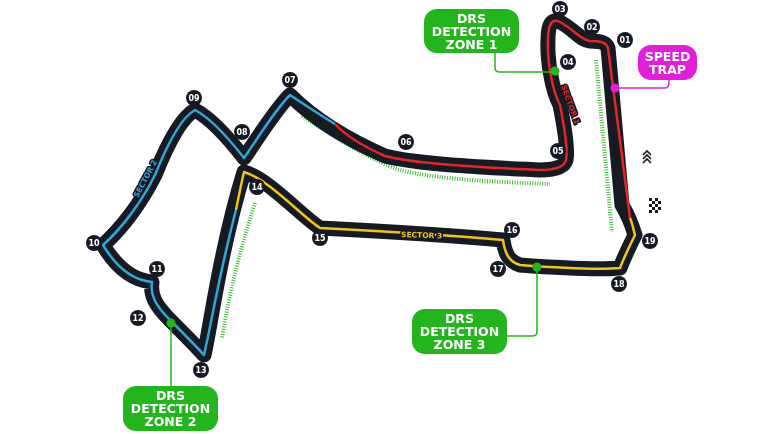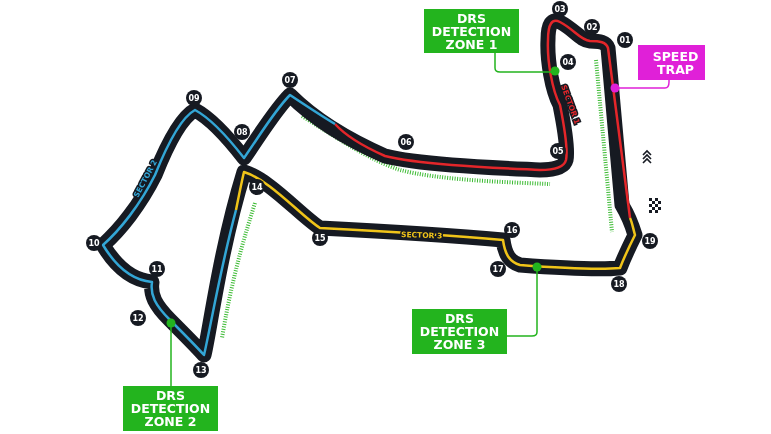--- a/index.html
+++ b/index.html
@@ -1,18 +1,18 @@
 <!DOCTYPE html>
 <html><head>
 <meta charset="utf-8">
 <style>
   html,body{margin:0;padding:0;background:#fff;}
   body{width:771px;height:434px;overflow:hidden;position:relative;font-family:"DejaVu Sans",sans-serif;}
   svg{position:absolute;left:0;top:0;}
-  .lbl{position:absolute;color:#fff;font-weight:bold;text-align:center;line-height:13px;font-size:12.5px;border-radius:0;display:flex;align-items:center;justify-content:center;white-space:pre-line;}
+  .lbl{position:absolute;color:#fff;font-weight:bold;text-align:center;line-height:13px;font-size:12.5px;border-radius:13px;display:flex;align-items:center;justify-content:center;white-space:pre-line;}
   .drs{background:#23b41e;}
   .trap{background:#e020d8;}
   .turn text{font-family:"DejaVu Sans",sans-serif;font-size:8px;font-weight:bold;fill:#fff;}
   .sector text{font-family:"DejaVu Sans",sans-serif;font-size:7.5px;font-weight:bold;}
 </style>
 </head>
 <body>
 
 <svg width="771" height="434" viewBox="0 0 771 434">
 
@@ -143,20 +143,20 @@
     <rect x="3" y="9" width="3" height="3"></rect>
       <rect x="9" y="9" width="3" height="3"></rect>
     <rect x="0" y="12" width="3" height="3"></rect>
       <rect x="6" y="12" width="3" height="3"></rect>
   </g>
 </svg>
 
 <div class="lbl drs" style="left:424px;top:9px;width:95px;height:44px;">DRS
 DETECTION
 ZONE 1</div>
-<div class="lbl trap" style="left:638px;top:45px;width:59px;height:35px;padding-left:8px;">SPEED
+<div class="lbl trap" style="left:638px;top:45px;width:59px;height:35px;">SPEED
 TRAP</div>
 <div class="lbl drs" style="left:123px;top:386px;width:95px;height:45px;">DRS
 DETECTION
 ZONE 2</div>
 <div class="lbl drs" style="left:412px;top:309px;width:95px;height:45px;">DRS
 DETECTION
 ZONE 3</div>
 
 </body></html>

